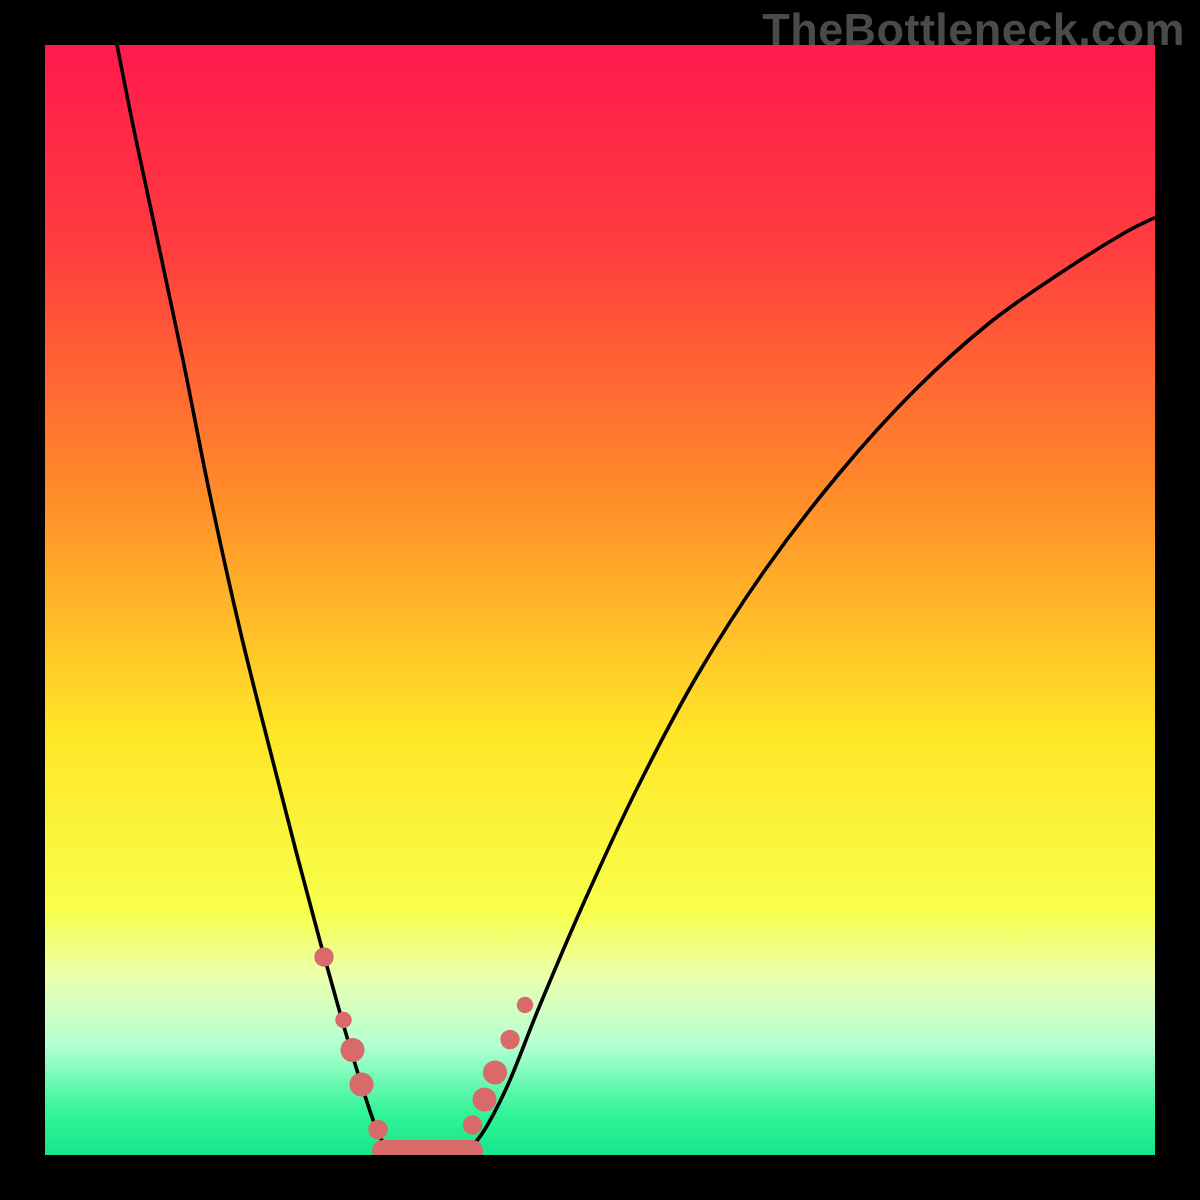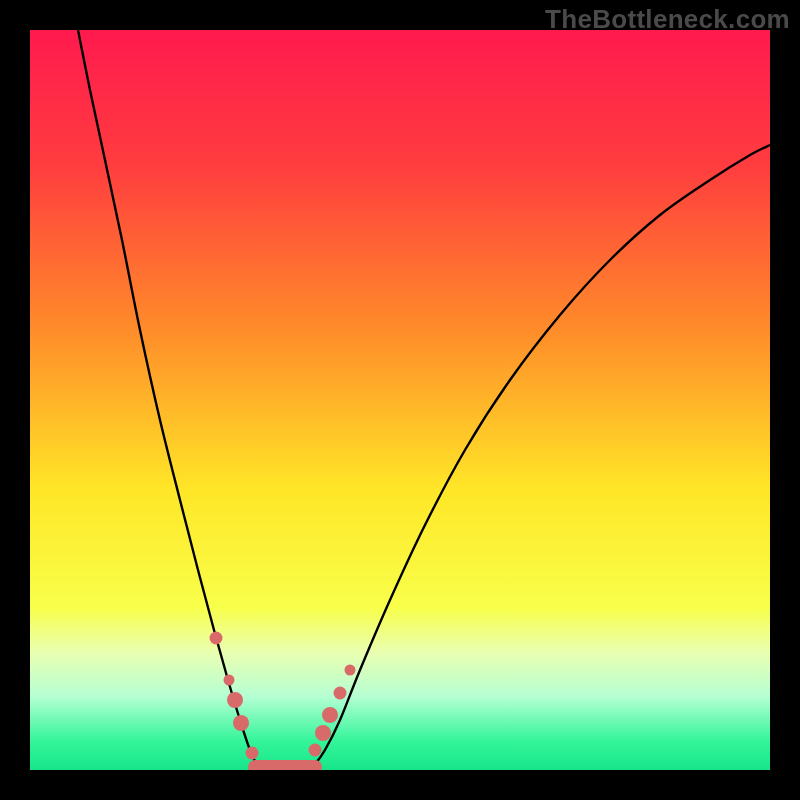--- a/index.html
+++ b/index.html
@@ -17,21 +17,21 @@
     left: 0;
     width: 800px;
     height: 800px;
     background: #000;
   }
   .watermark {
     position: absolute;
     top: 4px;
     right: 10px;
     color: #4a4a4a;
-    font-size: 26px;
+    font-size: 30px;
     font-weight: 600;
     letter-spacing: 0.3px;
   }
   .plot {
     position: absolute;
     top: 30px;
     left: 30px;
     width: 740px;
     height: 740px;
     overflow: hidden;

